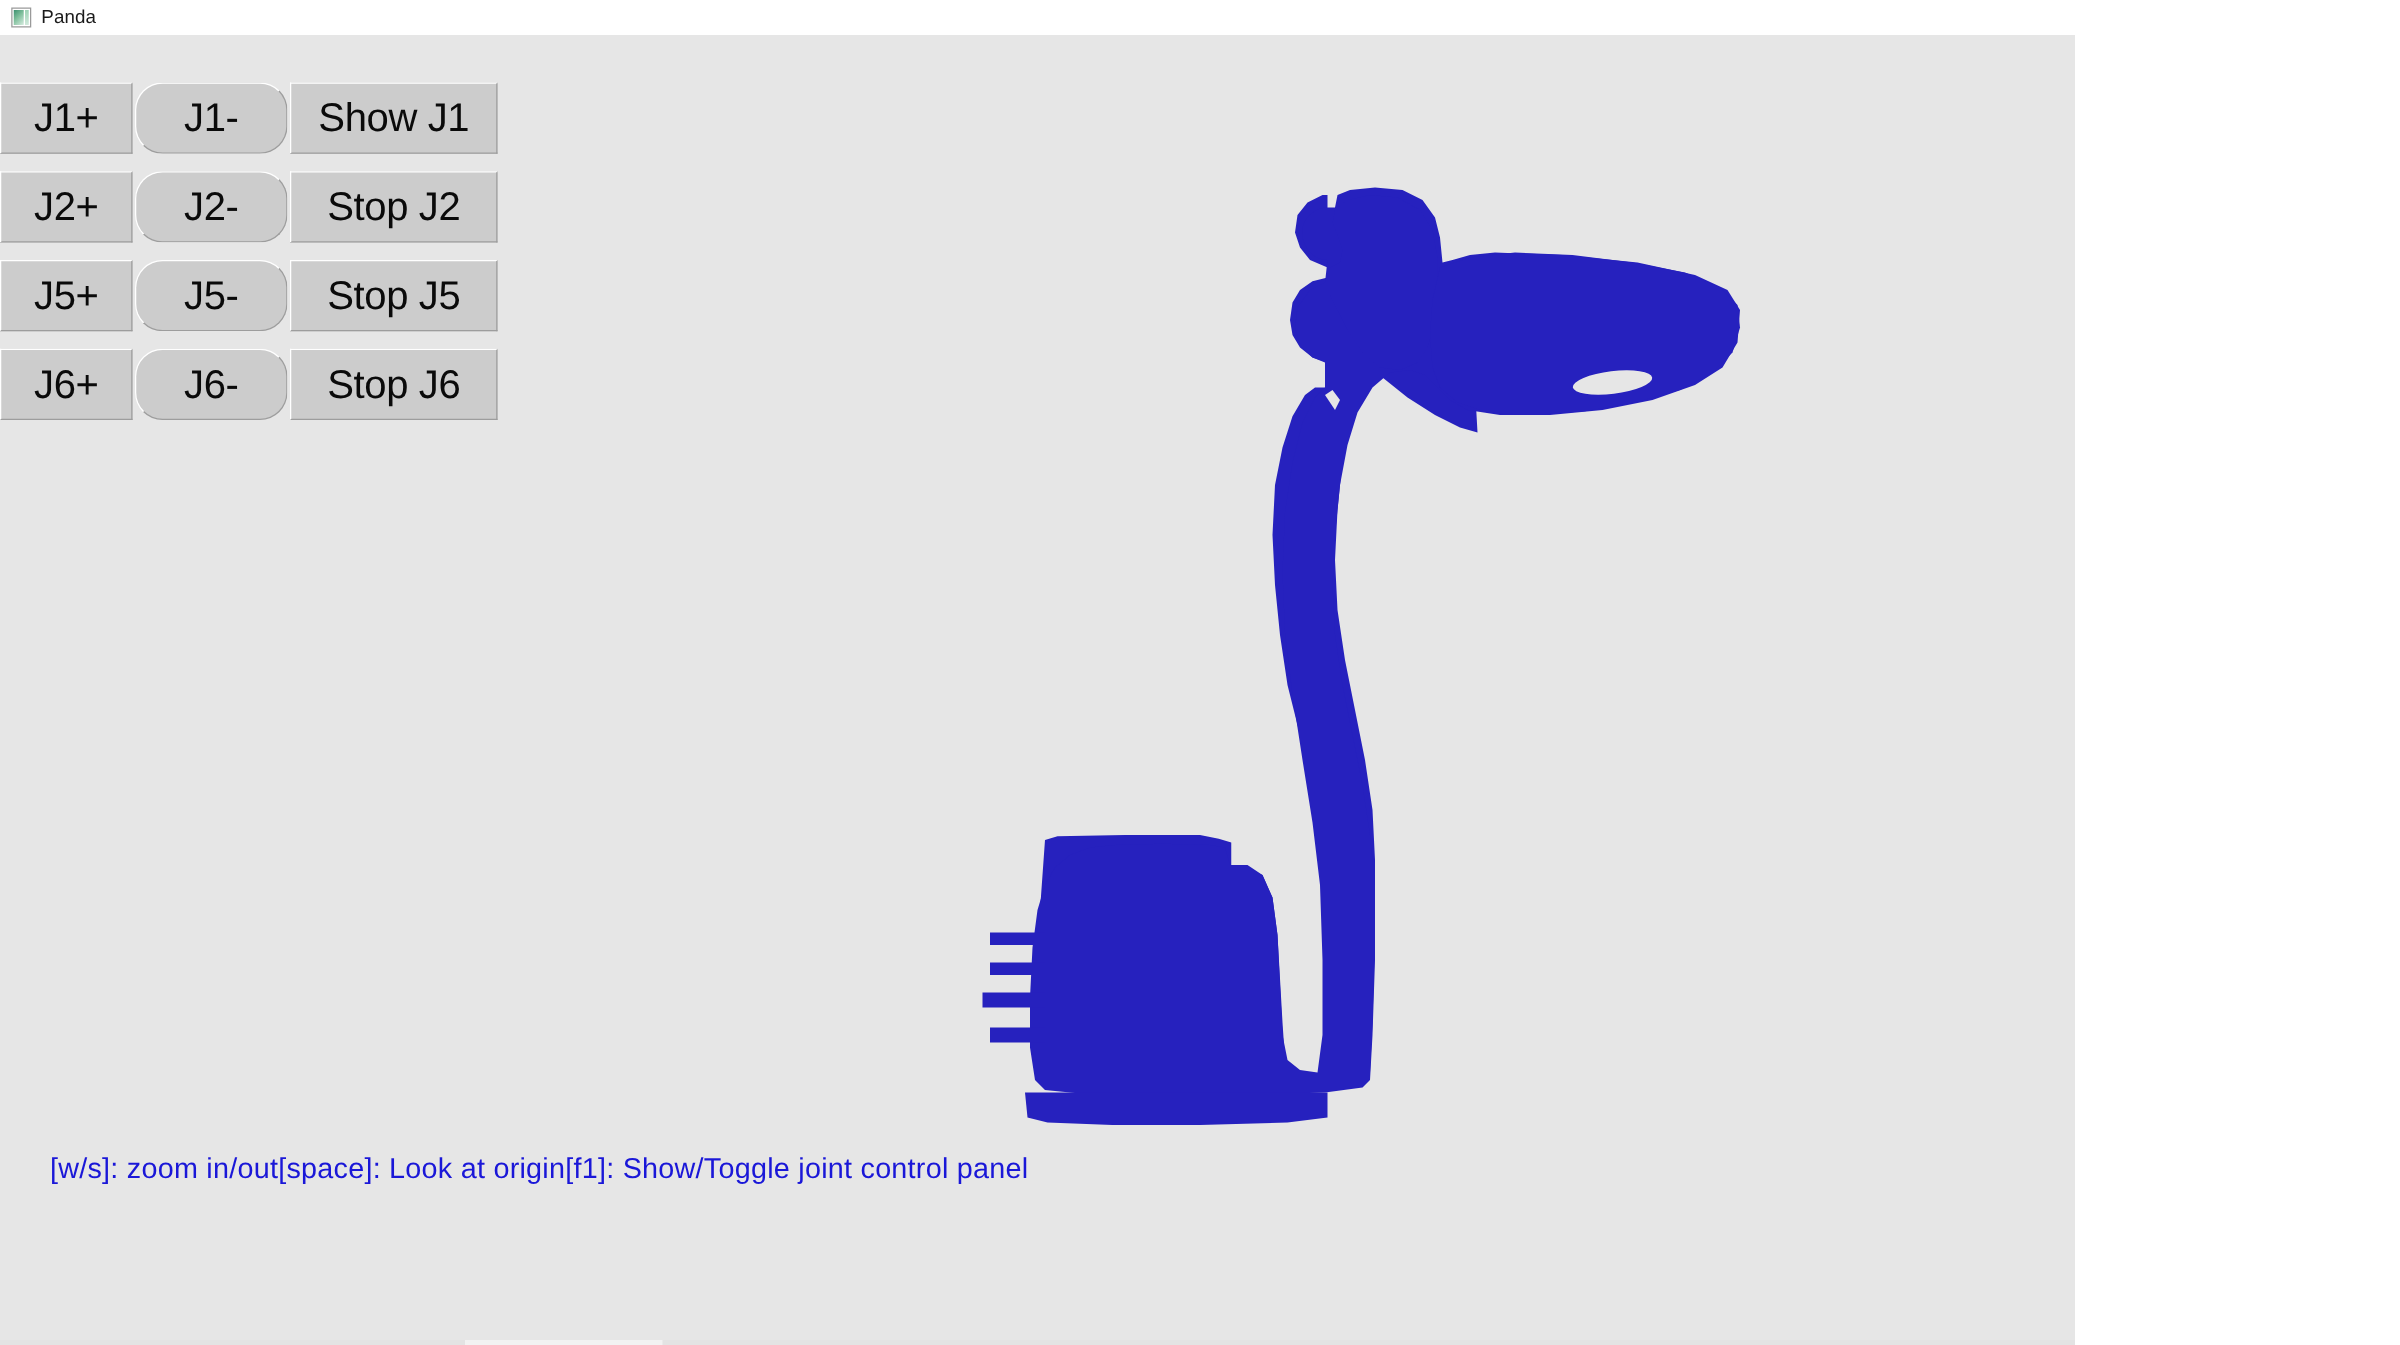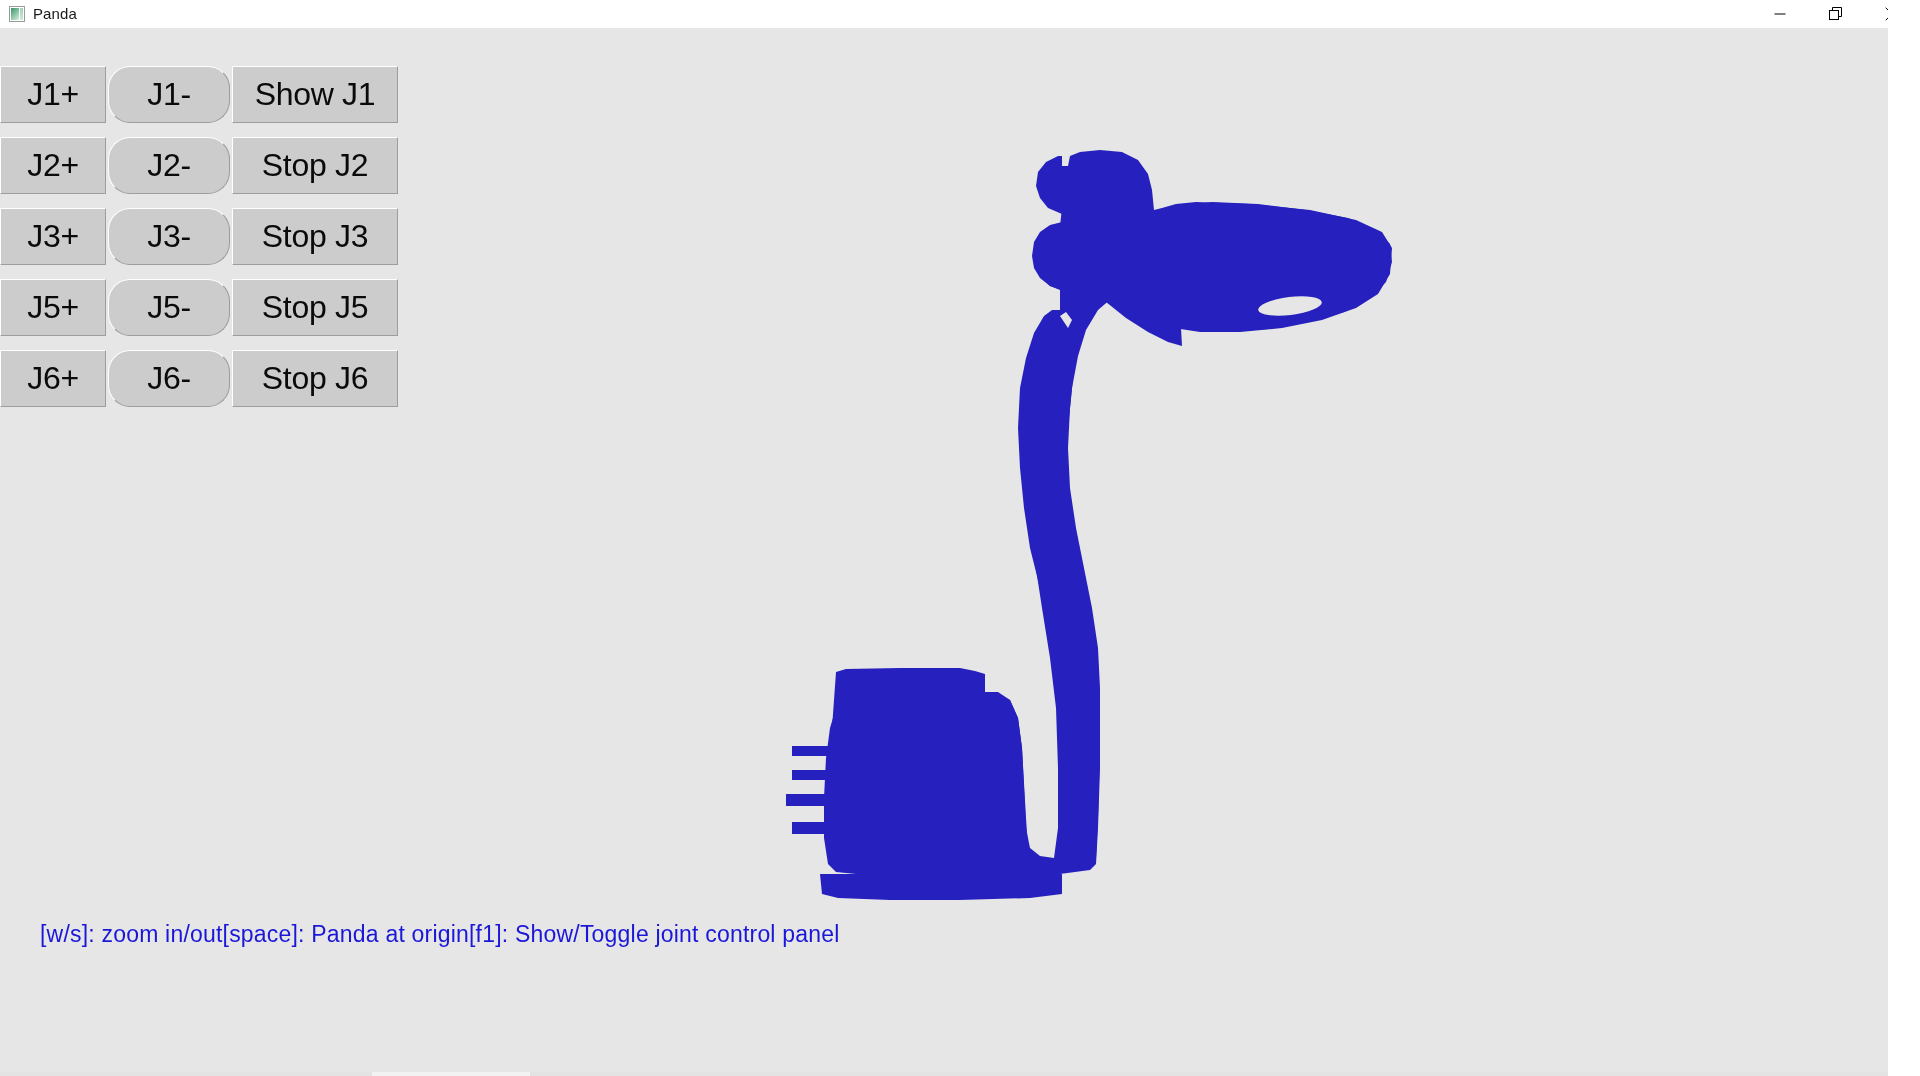--- a/index.html
+++ b/index.html
@@ -10,21 +10,21 @@
   }
   body {
     width: 1920px;
     height: 1076px;
     overflow: hidden;
     font-family: "Liberation Sans", sans-serif;
   }
 
   #app-window {
     position: relative;
-    width: 1888px;
+    width: 1660px;
     height: 1076px;
     background: #4c1d95;
     overflow: hidden;
   }
 
   
   #title-bar {
     position: absolute;
     left: 0; top: 0;
     width: 1920px;
@@ -407,44 +407,39 @@
         <div class="jbtn col-minus">J1-</div>
         <div class="jbtn col-stop">Show J1</div>
       </div>
 
       <div class="joint-row">
         <div class="jbtn col-plus">J2+</div>
         <div class="jbtn col-minus">J2-</div>
         <div class="jbtn col-stop">Stop J2</div>
       </div>
 
-      <div class="joint-row">
-        <div class="jbtn col-plus">J3+</div>
-        <div class="jbtn col-minus">J3-</div>
-        <div class="jbtn col-stop">Stop J3</div>
-      </div>
 
 
       <div class="joint-row">
         <div class="jbtn col-plus">J5+</div>
         <div class="jbtn col-minus">J5-</div>
         <div class="jbtn col-stop">Stop J5</div>
       </div>
 
       <div class="joint-row">
         <div class="jbtn col-plus">J6+</div>
         <div class="jbtn col-minus">J6-</div>
         <div class="jbtn col-stop">Stop J6</div>
       </div>
 
     </div>
 
     <div id="help-text">
       <div class="help-line">[w/s]: zoom in/out</div>
-      <div class="help-line">[space]: Panda at origin</div>
+      <div class="help-line">[space]: Look at origin</div>
       <div class="help-line">[f1]: Show/Toggle joint control panel</div>
     </div>
 
   </div>
 
   <div id="bottom-strip">
     <div class="hl"></div>
   </div>
 
 </div>

